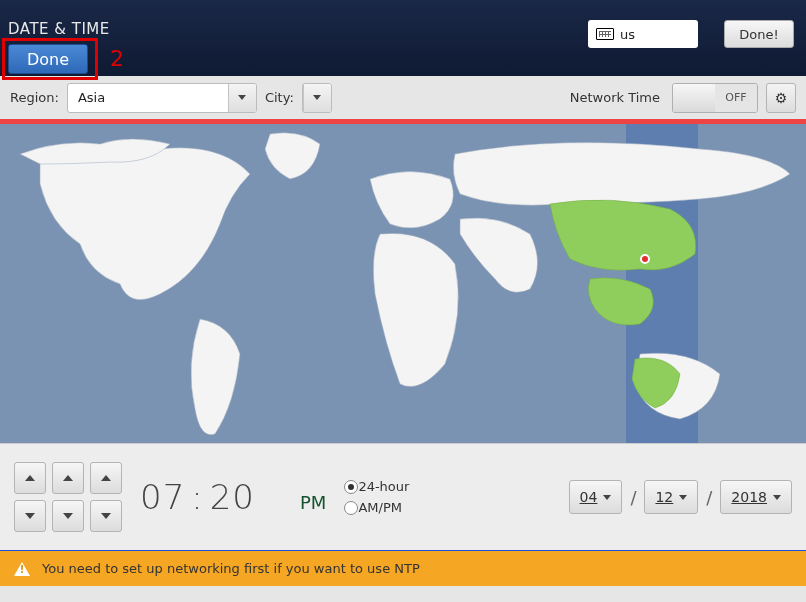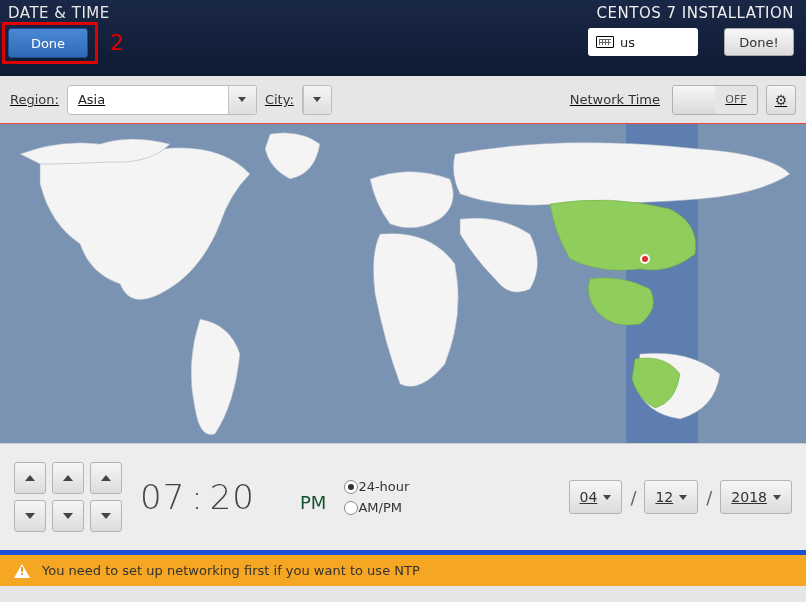--- a/index.html
+++ b/index.html
@@ -3,31 +3,31 @@
 <meta charset="utf-8">
 <style>
   * { box-sizing: border-box; margin: 0; padding: 0; font-family: "DejaVu Sans", "Cantarell", sans-serif; }
   html, body { width: 806px; height: 602px; overflow: hidden; background: #e6e6e6; }
 
   .header {
     height: 76px;
     background: linear-gradient(180deg, #1a2847 0%, #0f1a33 100%);
     display: flex;
     justify-content: space-between;
-    padding: 4px 12px 8px 8px;
+    padding: 20px 12px 8px 8px;
     color: #fff;
   }
   .header-left { display: flex; flex-direction: column; gap: 6px; }
   .page-title { font-size: 15px; font-weight: 400; letter-spacing: 0.5px; color: #e8e8e8; }
   .done-wrap { position: relative; }
   .done-btn {
     width: 80px; height: 30px;
     background: linear-gradient(180deg, #4a89d6 0%, #2e69b8 100%);
     border: 1px solid #1d4c8f; border-radius: 3px;
-    color: #fff; font-size: 13px; cursor: pointer;
+    color: #fff; font-size: 16px; cursor: pointer;
   }
   .red-box-2 { position: absolute; top: -6px; left: -6px; width: 96px; height: 42px; border: 3px solid #e00000; pointer-events: none; }
   .red-2 { position: absolute; left: 102px; top: 2px; color: #e00000; font-size: 22px; font-weight: 500; }
 
   .header-right { display: flex; flex-direction: column; align-items: flex-end; gap: 6px; }
   .install-title { font-size: 15px; letter-spacing: 0.5px; color: #eee; }
   .header-right-row { display: flex; gap: 26px; }
   .kbd-ind {
     width: 110px; height: 28px; background: #fff; border-radius: 3px;
     display: flex; align-items: center; gap: 6px; padding: 0 8px;
@@ -40,22 +40,21 @@
   .help-btn {
     width: 70px; height: 28px;
     background: linear-gradient(180deg, #f7f7f7, #dcdcdc);
     border: 1px solid #aaa; border-radius: 3px; font-size: 13px; color: #333;
     cursor: pointer;
   }
 
   .controls {
     height: 48px; background: #e6e6e6;
     display: flex; align-items: center; padding: 0 10px; gap: 8px;
-    border-bottom: 1px solid #ef4444;
-    text-decoration: underline;
+    border-bottom: 5px solid #ef4444;
   }
   .label { font-size: 13px; color: #333; }
   .combo {
     display: flex; align-items: stretch; height: 30px;
     background: #ffffff; border: 1px solid #bcbcbc; border-radius: 3px;
   }
   .combo-text { padding: 0 10px; display: flex; align-items: center; font-size: 13px; color: #222; }
   .combo-btn {
     width: 28px; display: flex; align-items: center; justify-content: center;
     border-left: 1px solid #c4c4c4; background: linear-gradient(180deg,#f4f4f4,#dedede);
@@ -115,42 +114,41 @@
   .date-btn {
     height: 34px; padding: 0 10px; border: 1px solid #b4b4b4; border-radius: 3px;
     background: linear-gradient(180deg,#f6f6f6,#dcdcdc); display: flex; align-items: center; gap: 6px;
     font-size: 14px; color: #333; cursor: pointer; text-decoration: underline;
   }
   .date-sep { color: #666; font-size: 18px; }
 
   .warnbar {
     height: 36px; background: #f5a623; display: flex; align-items: center;
     padding: 0 14px; gap: 12px; color: #333; font-size: 13px;
-    border-top: 5px solid #1d4ed8;
+    border-top: 1px solid #1d4ed8;
   }
   .warn-icon {
     width: 0; height: 0; border-left: 8px solid transparent; border-right: 8px solid transparent;
     border-bottom: 14px solid #fff; position: relative;
   }
   .warn-icon::after { content: "!"; position: absolute; left: -3px; top: 2px; width: 6px; text-align: center; font-size: 10px; color: #d98f12; font-weight: bold; }
 </style>
 </head>
 <body>
 
 <div class="header">
   <div class="header-left">
     <div class="page-title">DATE &amp; TIME</div>
     <div class="done-wrap">
       <button class="done-btn">Done</button>
       <div class="red-box-2"></div>
       <div class="red-2">2</div>
     </div>
   </div>
   <div class="header-right">
-    <div class="install-title">CENTOS 7 INSTALLATION</div>
     <div class="header-right-row">
       <div class="kbd-ind">
         <span class="kbd-icon"></span>
         <span>us</span>
       </div>
       <button class="help-btn">Done!</button>
     </div>
   </div>
 </div>
 

